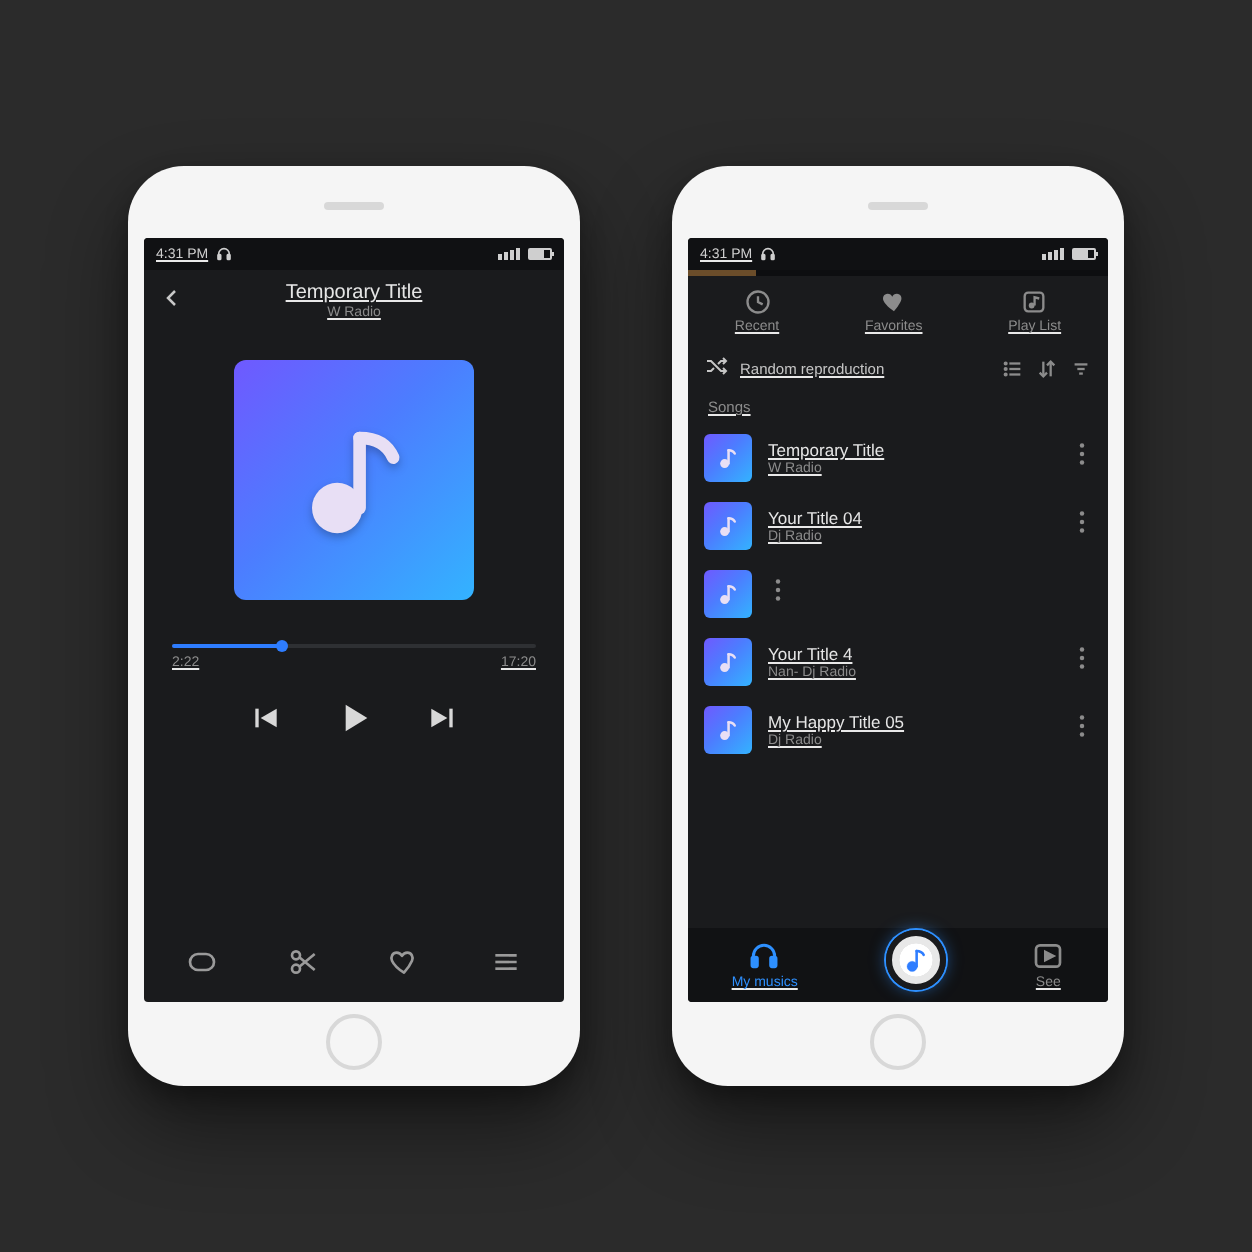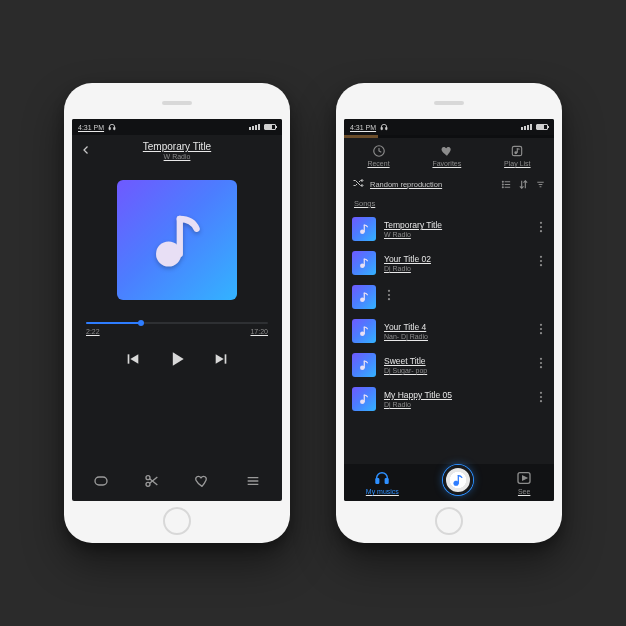--- a/index.html
+++ b/index.html
@@ -365,21 +365,21 @@
         </div>
         <div class="row">
           <div class="thumb">
             <svg width="14" height="14" viewBox="0 0 100 100">
               <circle cx="38" cy="70" r="16" fill="#e8dff5"></circle>
               <path d="M52 70 V22" stroke="#e8dff5" stroke-width="9" stroke-linecap="round"></path>
               <path d="M52 22 q16 0 22 12" stroke="#e8dff5" stroke-width="9" stroke-linecap="round" fill="none"></path>
             </svg>
           </div>
           <div class="meta">
-            <div class="a">Your Title 02</div>
+            <div class="a">Your Title 04</div>
             <div class="b">Dj Radio</div>
           </div>
           <div class="dots"><svg width="10" height="14" viewBox="0 0 8 20" fill="#8c8c8c">
               <circle cx="4" cy="4" r="1.6"></circle>
               <circle cx="4" cy="10" r="1.6"></circle>
               <circle cx="4" cy="16" r="1.6"></circle>
             </svg></div>
         </div>
         <div class="row">
           <div class="thumb">
@@ -415,38 +415,20 @@
         </div>
         <div class="row">
           <div class="thumb">
             <svg width="14" height="14" viewBox="0 0 100 100">
               <circle cx="38" cy="70" r="16" fill="#e8dff5"></circle>
               <path d="M52 70 V22" stroke="#e8dff5" stroke-width="9" stroke-linecap="round"></path>
               <path d="M52 22 q16 0 22 12" stroke="#e8dff5" stroke-width="9" stroke-linecap="round" fill="none"></path>
             </svg>
           </div>
           <div class="meta">
-            <div class="a">Sweet Title</div>
-            <div class="b">Dj Sugar- pop</div>
-          </div>
-          <div class="dots"><svg width="10" height="14" viewBox="0 0 8 20" fill="#8c8c8c">
-              <circle cx="4" cy="4" r="1.6"></circle>
-              <circle cx="4" cy="10" r="1.6"></circle>
-              <circle cx="4" cy="16" r="1.6"></circle>
-            </svg></div>
-        </div>
-        <div class="row">
-          <div class="thumb">
-            <svg width="14" height="14" viewBox="0 0 100 100">
-              <circle cx="38" cy="70" r="16" fill="#e8dff5"></circle>
-              <path d="M52 70 V22" stroke="#e8dff5" stroke-width="9" stroke-linecap="round"></path>
-              <path d="M52 22 q16 0 22 12" stroke="#e8dff5" stroke-width="9" stroke-linecap="round" fill="none"></path>
-            </svg>
-          </div>
-          <div class="meta">
             <div class="a">My Happy Title 05</div>
             <div class="b">Dj Radio</div>
           </div>
           <div class="dots"><svg width="10" height="14" viewBox="0 0 8 20" fill="#8c8c8c">
               <circle cx="4" cy="4" r="1.6"></circle>
               <circle cx="4" cy="10" r="1.6"></circle>
               <circle cx="4" cy="16" r="1.6"></circle>
             </svg></div>
         </div>
       </div>

